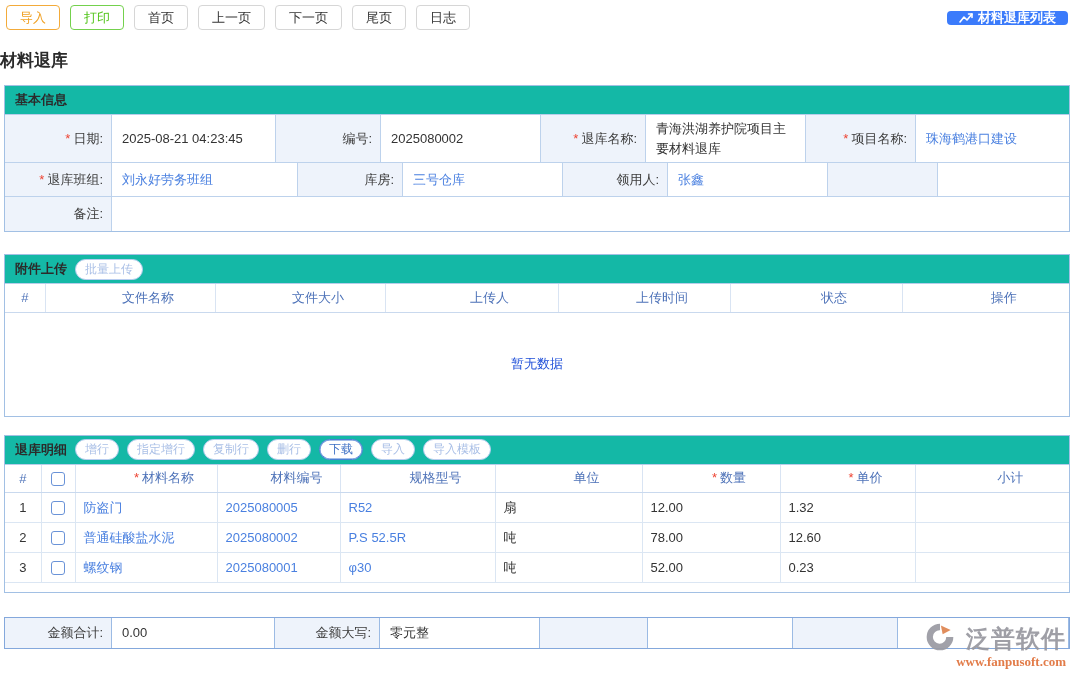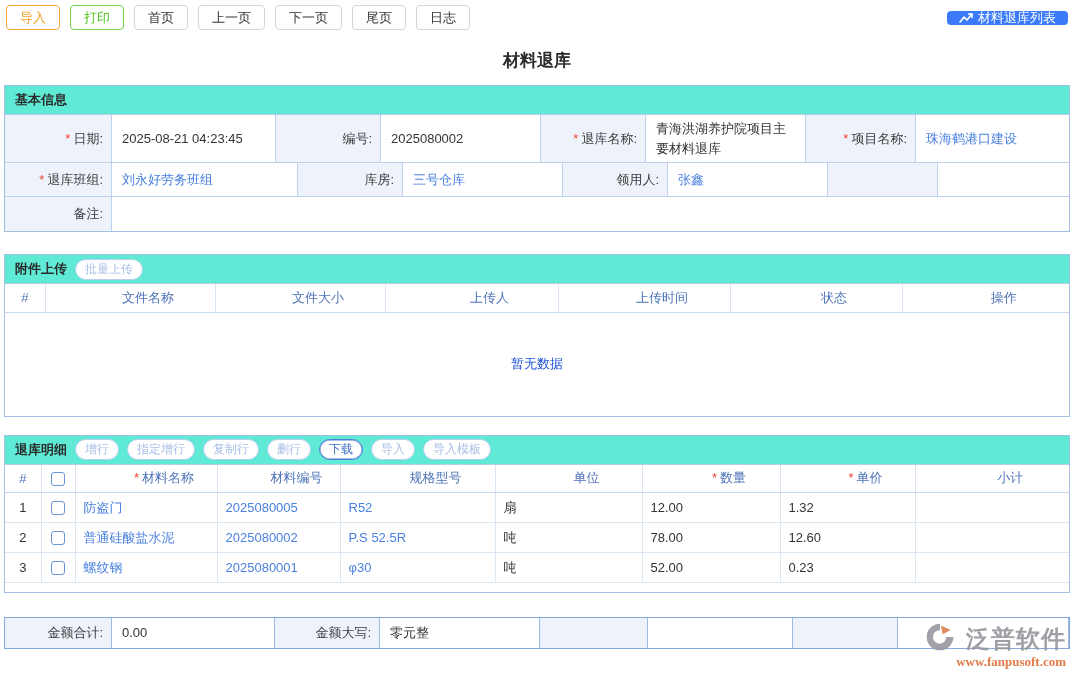--- a/index.html
+++ b/index.html
@@ -14,31 +14,31 @@
   .btn {
     height:25px; line-height:23px; padding:0 13px; background:#fff;
     border:1px solid #d6d6d6; border-radius:4px; font-size:13px; color:#333;
     cursor:pointer; white-space:nowrap;
   }
   .btn-import { border-color:#f3ab3a; color:#f0a125; }
   .btn-print  { border-color:#74d14d; color:#52c41a; }
   .btn-primary {
     margin-left:auto; height:14px; border:none; border-radius:4px;
     background:#3b7bfb; color:#fff; display:flex; align-items:center; gap:4px;
-    padding:0 12px; font-size:13px; cursor:pointer;
+    padding:0 12px; font-size:13px; cursor:pointer;font-weight:bold;
   }
   .btn-primary svg { display:block; }
   
-  .page-title { text-align:center; font-size:17px; font-weight:bold; color:#2b2b2b; margin:15px 0 13px; }
+  .page-title { text-align:left; font-size:17px; font-weight:bold; color:#2b2b2b; margin:15px 0 13px; }
   
   .section { margin:0 4px; border:1px solid #a2c0e4; background:#fff; }
   .sec-basic { margin-bottom:22px; }
   .sec-attach { margin-bottom:18px; }
   .section-header {
-    background:#5eead4; border-bottom:1px solid #b7cdea;
+    background:#14b8a6; border-bottom:1px solid #b7cdea;
     padding:0 10px; height:29px; display:flex; align-items:center; gap:8px;
     font-weight:bold; color:#2b2b2b; font-size:13px;
   }
   
   .irow { display:flex; border-bottom:1px solid #bdd2ec; min-height:34px; }
   .irow:last-child { border-bottom:none; }
   .irow-tall { min-height:48px; }
   .lbl {
     background:#eef3fb; border-right:1px solid #bdd2ec; color:#3c3c3c;
     display:flex; align-items:center; justify-content:flex-end; padding:0 8px;

